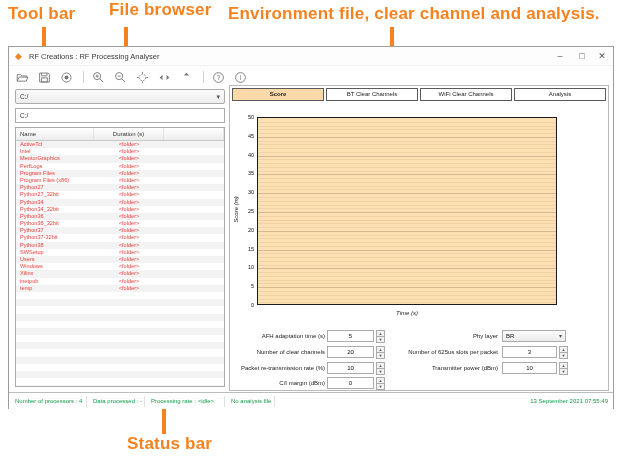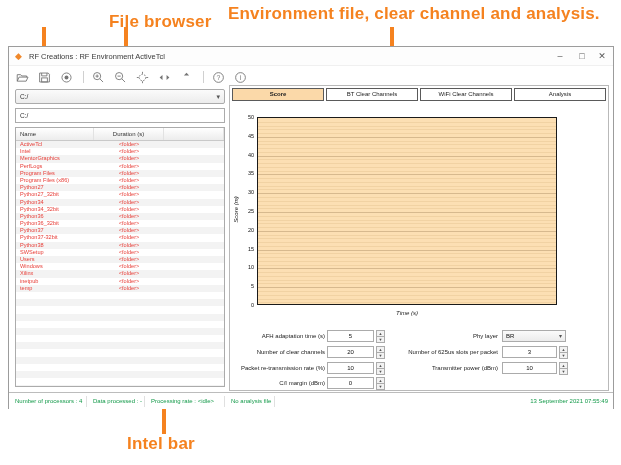--- a/index.html
+++ b/index.html
@@ -63,41 +63,42 @@
   
   #statusbar { position:absolute; left:0; top:345px; width:100%; height:17px; border-top:1px solid #bcbcbc; background:#fff; display:flex; align-items:center; font-size:6px; color:#149a4a; }
   .seg { height:11px; line-height:11px; padding-left:6px; border-right:1px solid #e0e0e0; overflow:hidden; white-space:nowrap; }
   #status-date { position:absolute; right:5px; top:5px; font-size:6px; color:#149a4a; }
 </style>
 </head>
 <body>
 
 <div id="stage">
 
-  <div class="ann" style="left:109px; top:12px;">File browser</div>
+  <div class="ann" style="left:8px; top:4px;">Tool bar</div>
+  <div class="ann" style="left:109px; top:0;">File browser</div>
   <div class="ann" style="left:228px; top:4px;">Environment file, clear channel and  analysis.</div>
-  <div class="ann" style="left:127px; top:434px;">Intel bar</div>
+  <div class="ann" style="left:127px; top:434px;">Status bar</div>
 
   <div class="arrow-shaft" style="left:42px; top:27px; height:44px;"></div>
   <div class="arrow-head-down" style="left:37px; top:71px;"></div>
 
   <div class="arrow-shaft" style="left:124px; top:27px; height:144px;"></div>
   <div class="arrow-head-down" style="left:119px; top:171px;"></div>
 
   <div class="arrow-shaft" style="left:390px; top:27px; height:169px;"></div>
   <div class="arrow-head-down" style="left:385px; top:196px;"></div>
 
   <div class="arrow-head-up" style="left:157px; top:396px;"></div>
   <div class="arrow-shaft" style="left:162px; top:408px; height:26px;"></div>
 
   <div id="win">
 
     <div id="titlebar">
       <span id="title-icon">◆</span>
-      <span id="title-text">RF Creations : RF Environment ActiveTcl</span>
+      <span id="title-text">RF Creations : RF Processing Analyser</span>
       <span class="win-ctl" id="ctl-min">–</span>
       <span class="win-ctl" id="ctl-max">□</span>
       <span class="win-ctl" id="ctl-close">✕</span>
     </div>
 
     <div id="toolbar">
         <span class="tb-btn">
           <svg viewBox="0 0 16 16">
             <path d="M1.5 12.5 v-8 h4.2 l1.4 1.6 h6 v1.6" fill="none" stroke="#757575" stroke-width="1.1"></path>
             <path d="M1.5 12.5 l2.3-5 h11 l-2.3 5 z" fill="none" stroke="#757575" stroke-width="1.1"></path>

